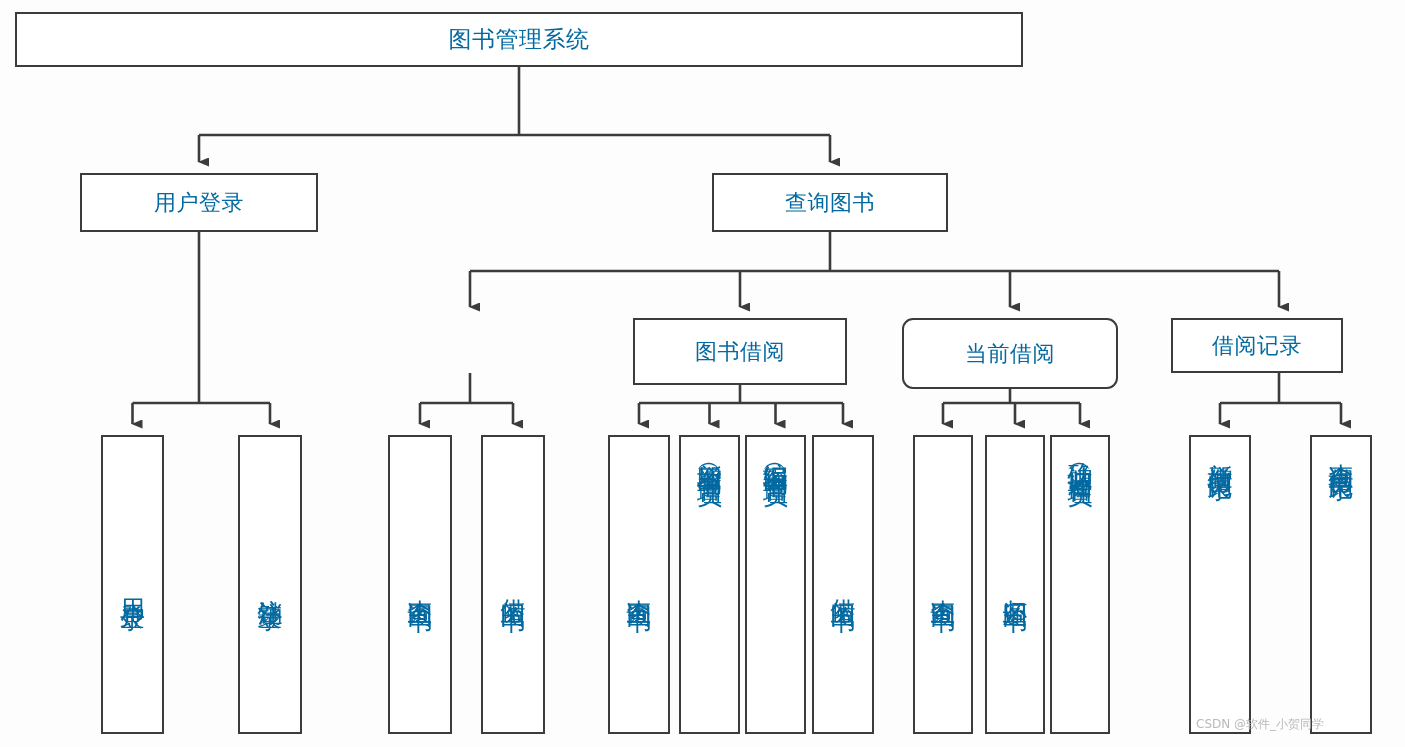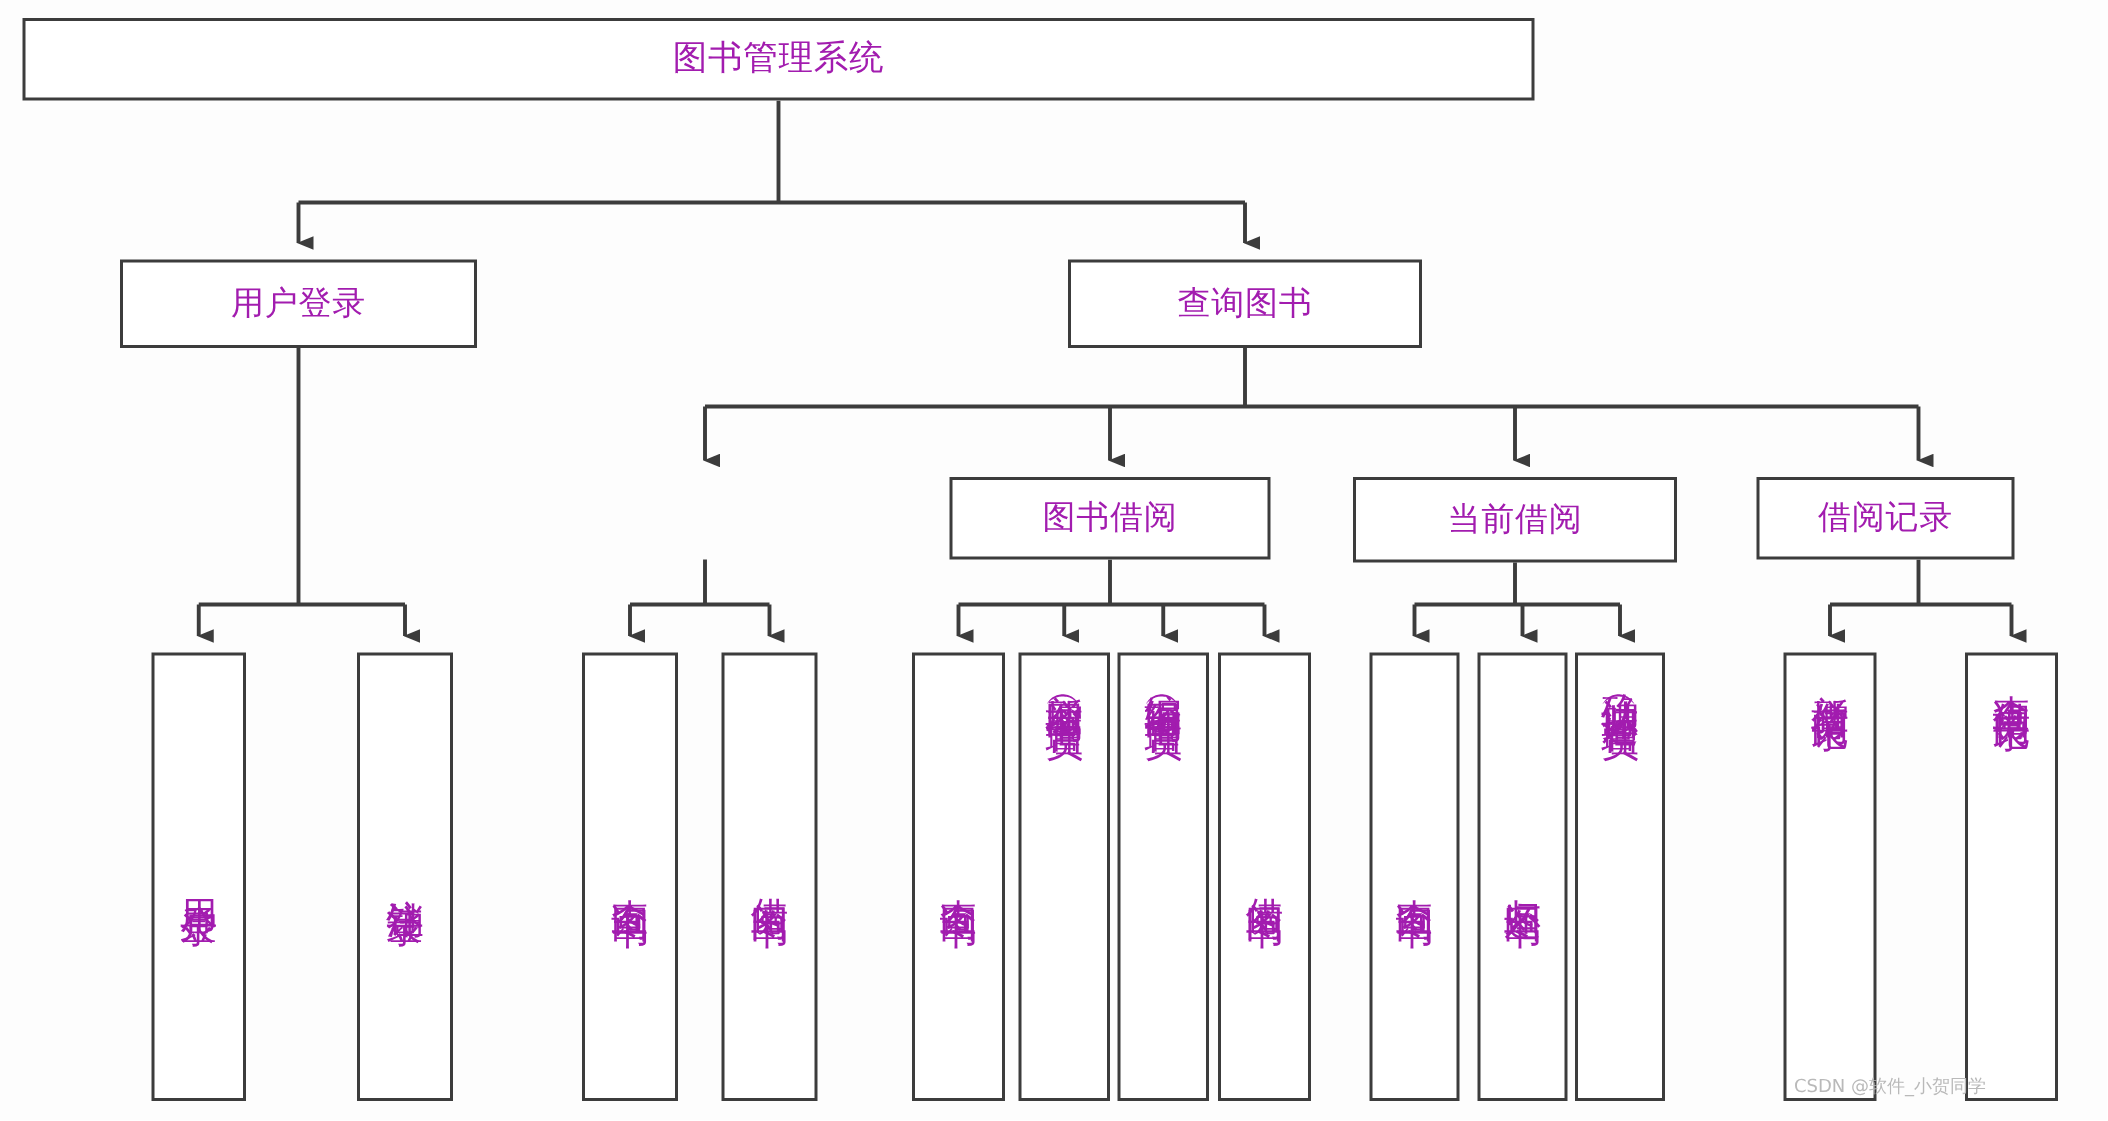--- a/index.html
+++ b/index.html
@@ -27,21 +27,21 @@
     pointer-events: none;
   }
   .node {
     position: absolute;
     box-sizing: border-box;
     background: #ffffff;
     border: 2px solid #3c3c3c;
     display: flex;
     align-items: center;
     justify-content: center;
-    color: #a21caf;
+    color: #0369a1;
     z-index: 2;
   }
   .node .label {
     display: block;
     text-align: center;
     line-height: 1.18;
     letter-spacing: 0.5px;
   }
   
   .node.horiz .label {
@@ -127,24 +127,24 @@
   <div class="watermark" style="left:1196px; top:716px;">CSDN @软件_小贺同学</div>
 <div class="node horiz root" style="left: 15px; top: 12px; width: 1008px; height: 55px;">
       <span class="label">图书管理系统</span>
     </div>
     <div class="node horiz" style="left: 80px; top: 173px; width: 238px; height: 59px;">
       <span class="label">用户登录</span>
     </div>
     <div class="node horiz" style="left: 712px; top: 173px; width: 236px; height: 59px;">
       <span class="label">查询图书</span>
     </div>
-    <div class="node horiz" style="left: 633px; top: 318px; width: 214px; height: 55px;">
+    <div class="node horiz" style="left: 633px; top: 318px; width: 214px; height: 67px;">
       <span class="label">图书借阅</span>
     </div>
-    <div class="node horiz" style="left: 902px; top: 318px; width: 216px; height: 57px;">
+    <div class="node horiz" style="left: 902px; top: 318px; width: 216px; height: 71px; border-radius: 11px;">
       <span class="label">当前借阅</span>
     </div>
     <div class="node horiz" style="left: 1171px; top: 318px; width: 172px; height: 55px;">
       <span class="label">借阅记录</span>
     </div>
     <div class="node vert mid-text" style="left: 101px; top: 435px; width: 63px; height: 299px;">
       <span class="label">用户登录</span>
     </div>
     <div class="node vert mid-text" style="left: 238px; top: 435px; width: 64px; height: 299px;">
       <span class="label">注销登录</span>

